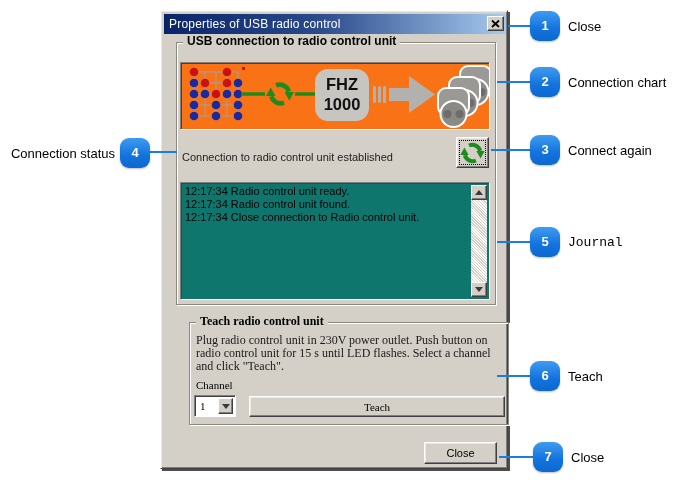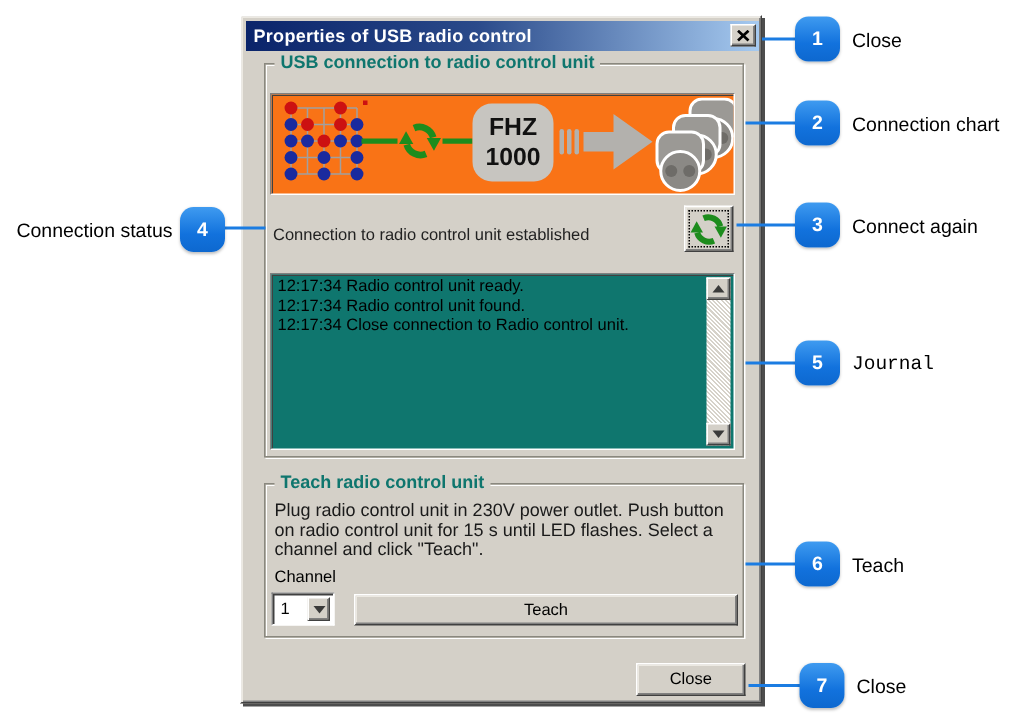--- a/index.html
+++ b/index.html
@@ -15,40 +15,40 @@
     box-sizing:border-box;background:#d4d0c8;
     border-top:1px solid #ffffff;border-left:1px solid #ffffff;
     border-right:1px solid #404040;border-bottom:1px solid #404040;
     box-shadow:2px 2px 0 #4d4d4d, inset 1px 1px 0 #ece9e2, inset -1px -1px 0 #808080;
   }
   #titlebar{
     position:absolute;left:3px;top:3px;width:342px;height:20px;
     background:linear-gradient(90deg,#0a246a 0%,#2a4a8a 45%,#a6caf0 100%);
     display:flex;align-items:center;box-sizing:border-box;padding-left:5px;
   }
-  #title-text{color:#ffffff;font-weight:bold;font-size:12px;letter-spacing:.2px;}
+  #title-text{color:#ffffff;font-weight:normal;font-size:12px;letter-spacing:.2px;}
   #x-button{
     position:absolute;right:2px;top:2px;width:17px;height:15px;
     background:#d4d0c8;box-sizing:border-box;
     border-top:1px solid #ffffff;border-left:1px solid #ffffff;
     border-right:1px solid #404040;border-bottom:1px solid #404040;
     box-shadow:inset -1px -1px 0 #808080;
     display:flex;align-items:center;justify-content:center;
   }
   
   .groupbox{
     position:absolute;box-sizing:border-box;
     border:1px solid #8a887f;
     box-shadow:1px 1px 0 #ffffff, inset 1px 1px 0 #ffffff;
   }
   #grp-usb{left:15px;top:31px;width:320px;height:263px;}
-  #grp-teach{left:15px;top:311px;width:320px;height:103px;}
+  #grp-teach{left:28px;top:311px;width:320px;height:103px;font-family:Liberation Serif, serif;}
   .legend{
     position:absolute;top:-9px;left:6px;background:#d4d0c8;
-    padding:0 4px;font-size:12px;font-weight:bold;color:#0f766e;white-space:nowrap;
+    padding:0 4px;font-size:12px;font-weight:bold;color:#000000;white-space:nowrap;
   }
   
   .sunken{
     box-sizing:border-box;
     border-top:1px solid #808080;border-left:1px solid #808080;
     border-bottom:1px solid #ffffff;border-right:1px solid #ffffff;
     box-shadow:inset 1px 1px 0 #404040;
   }
   #chart-panel{
     position:absolute;left:19px;top:51px;width:310px;height:68px;

